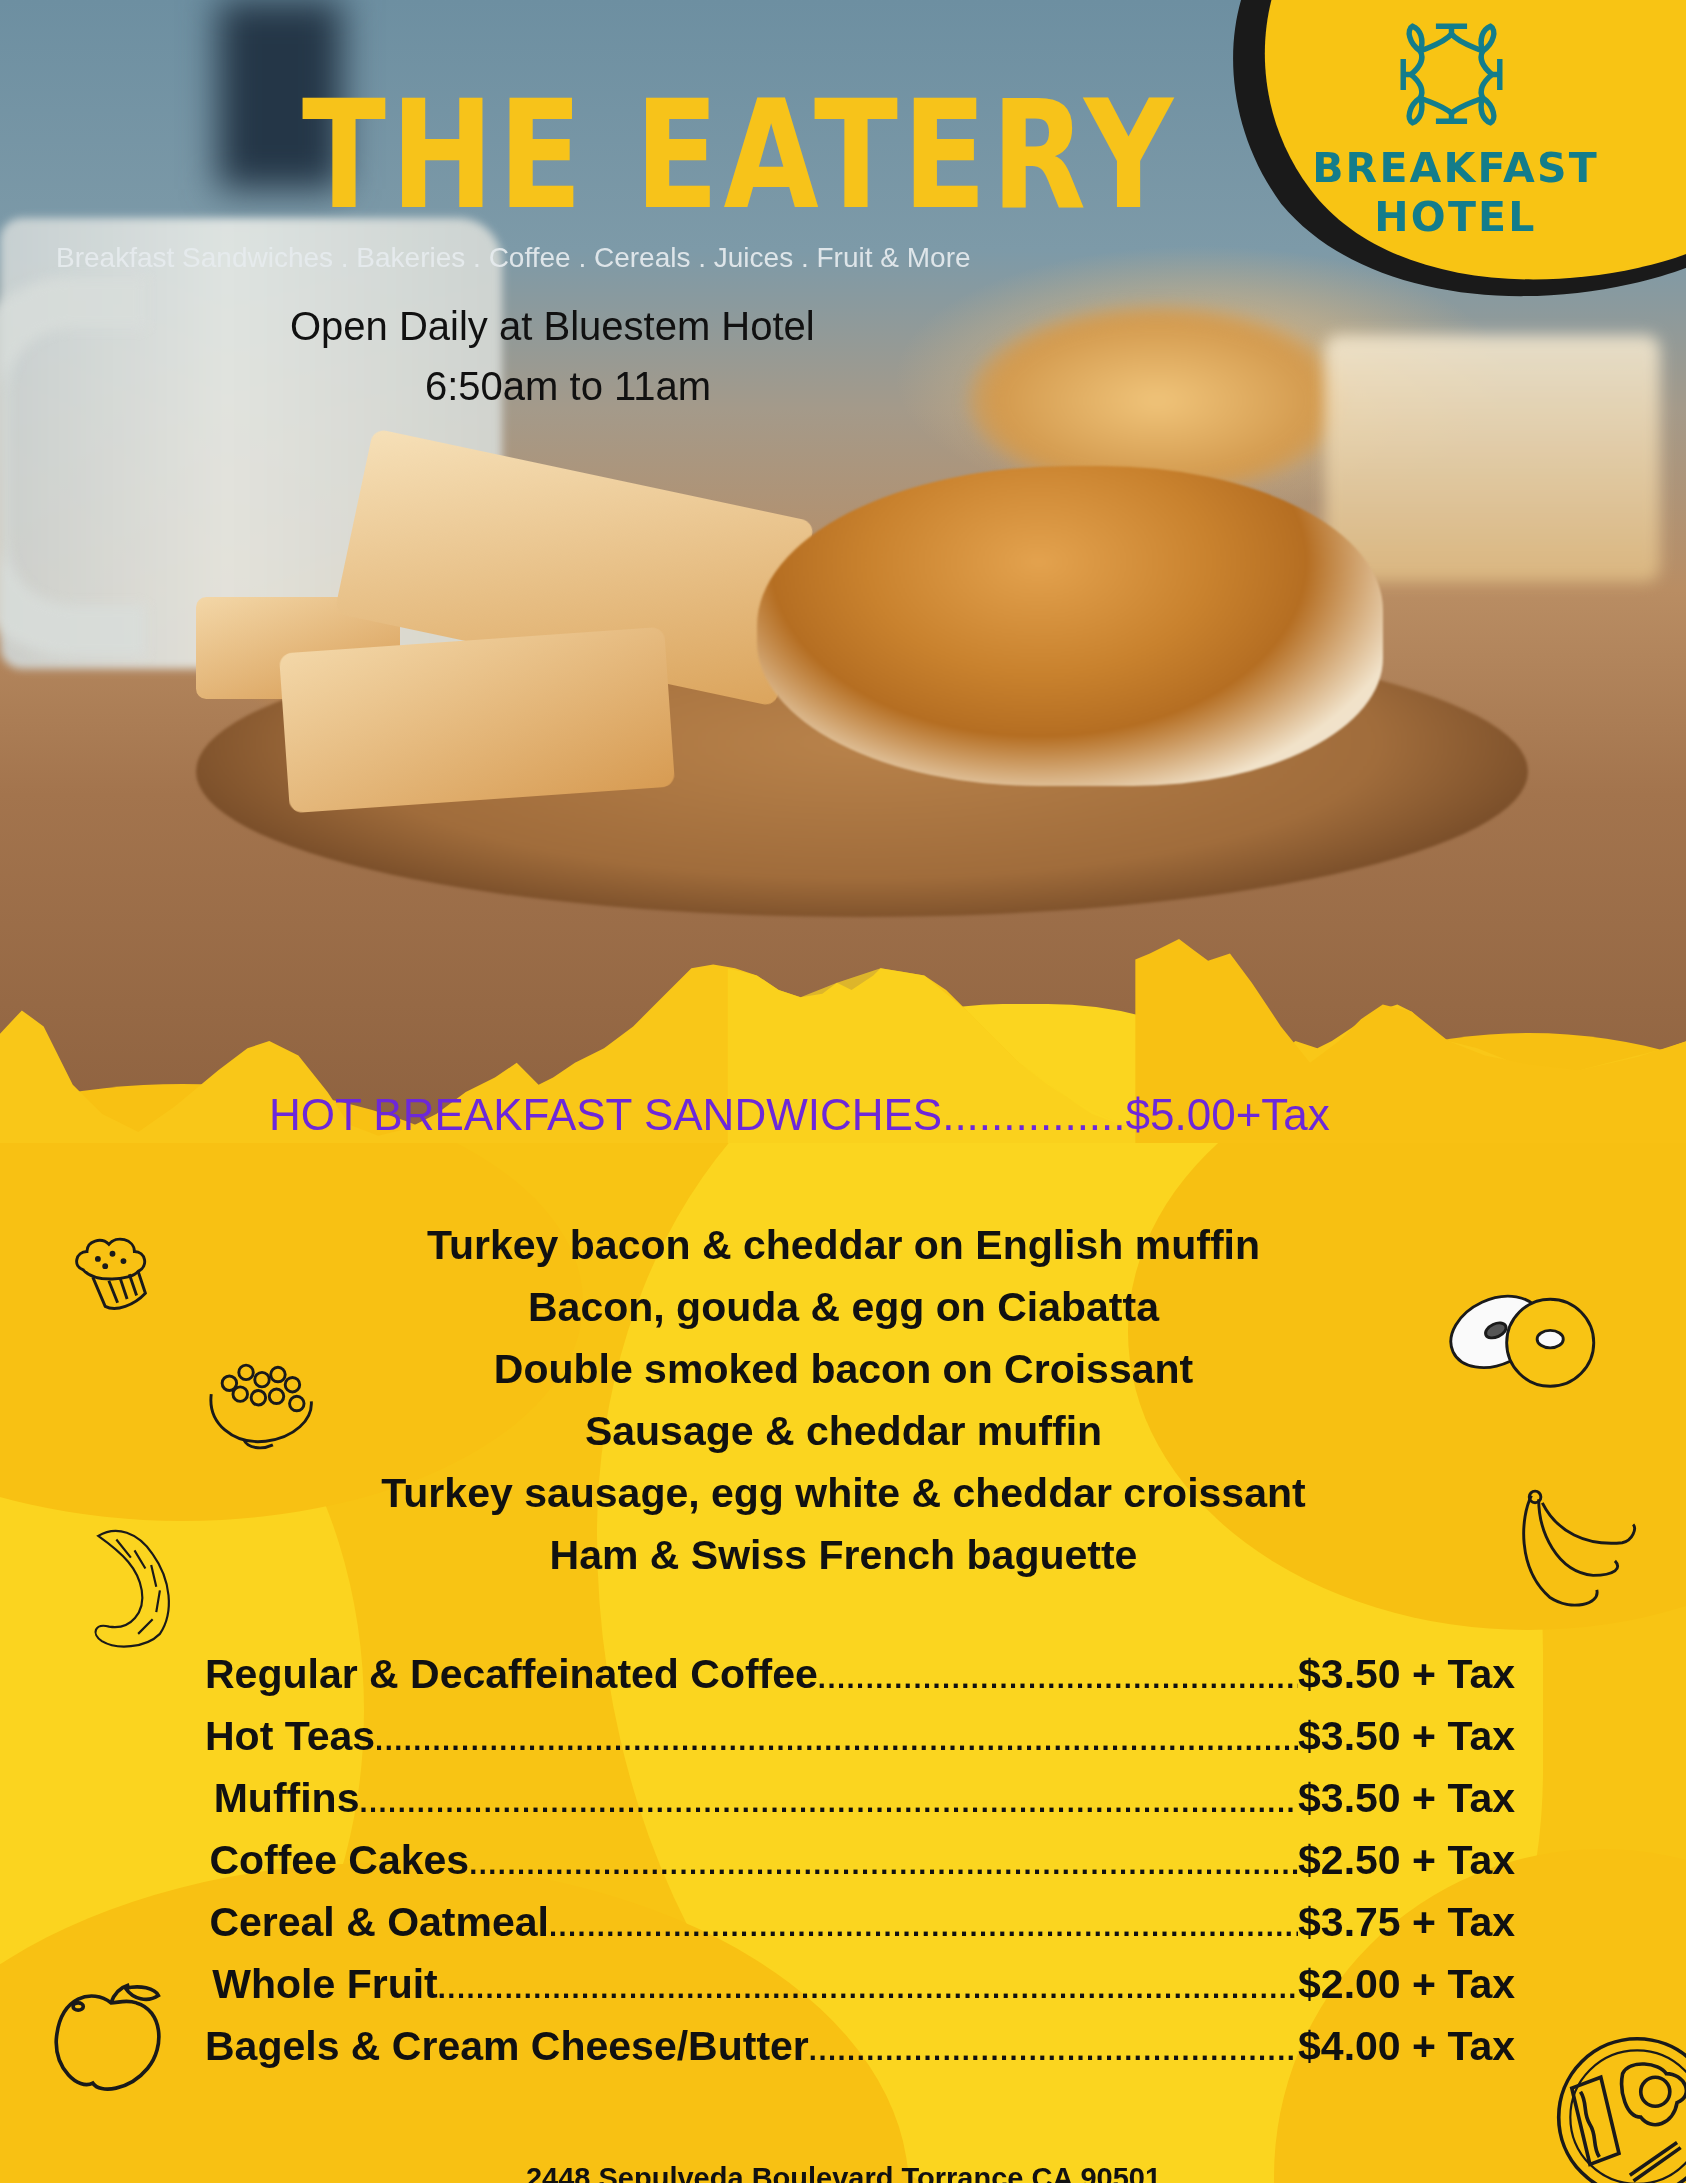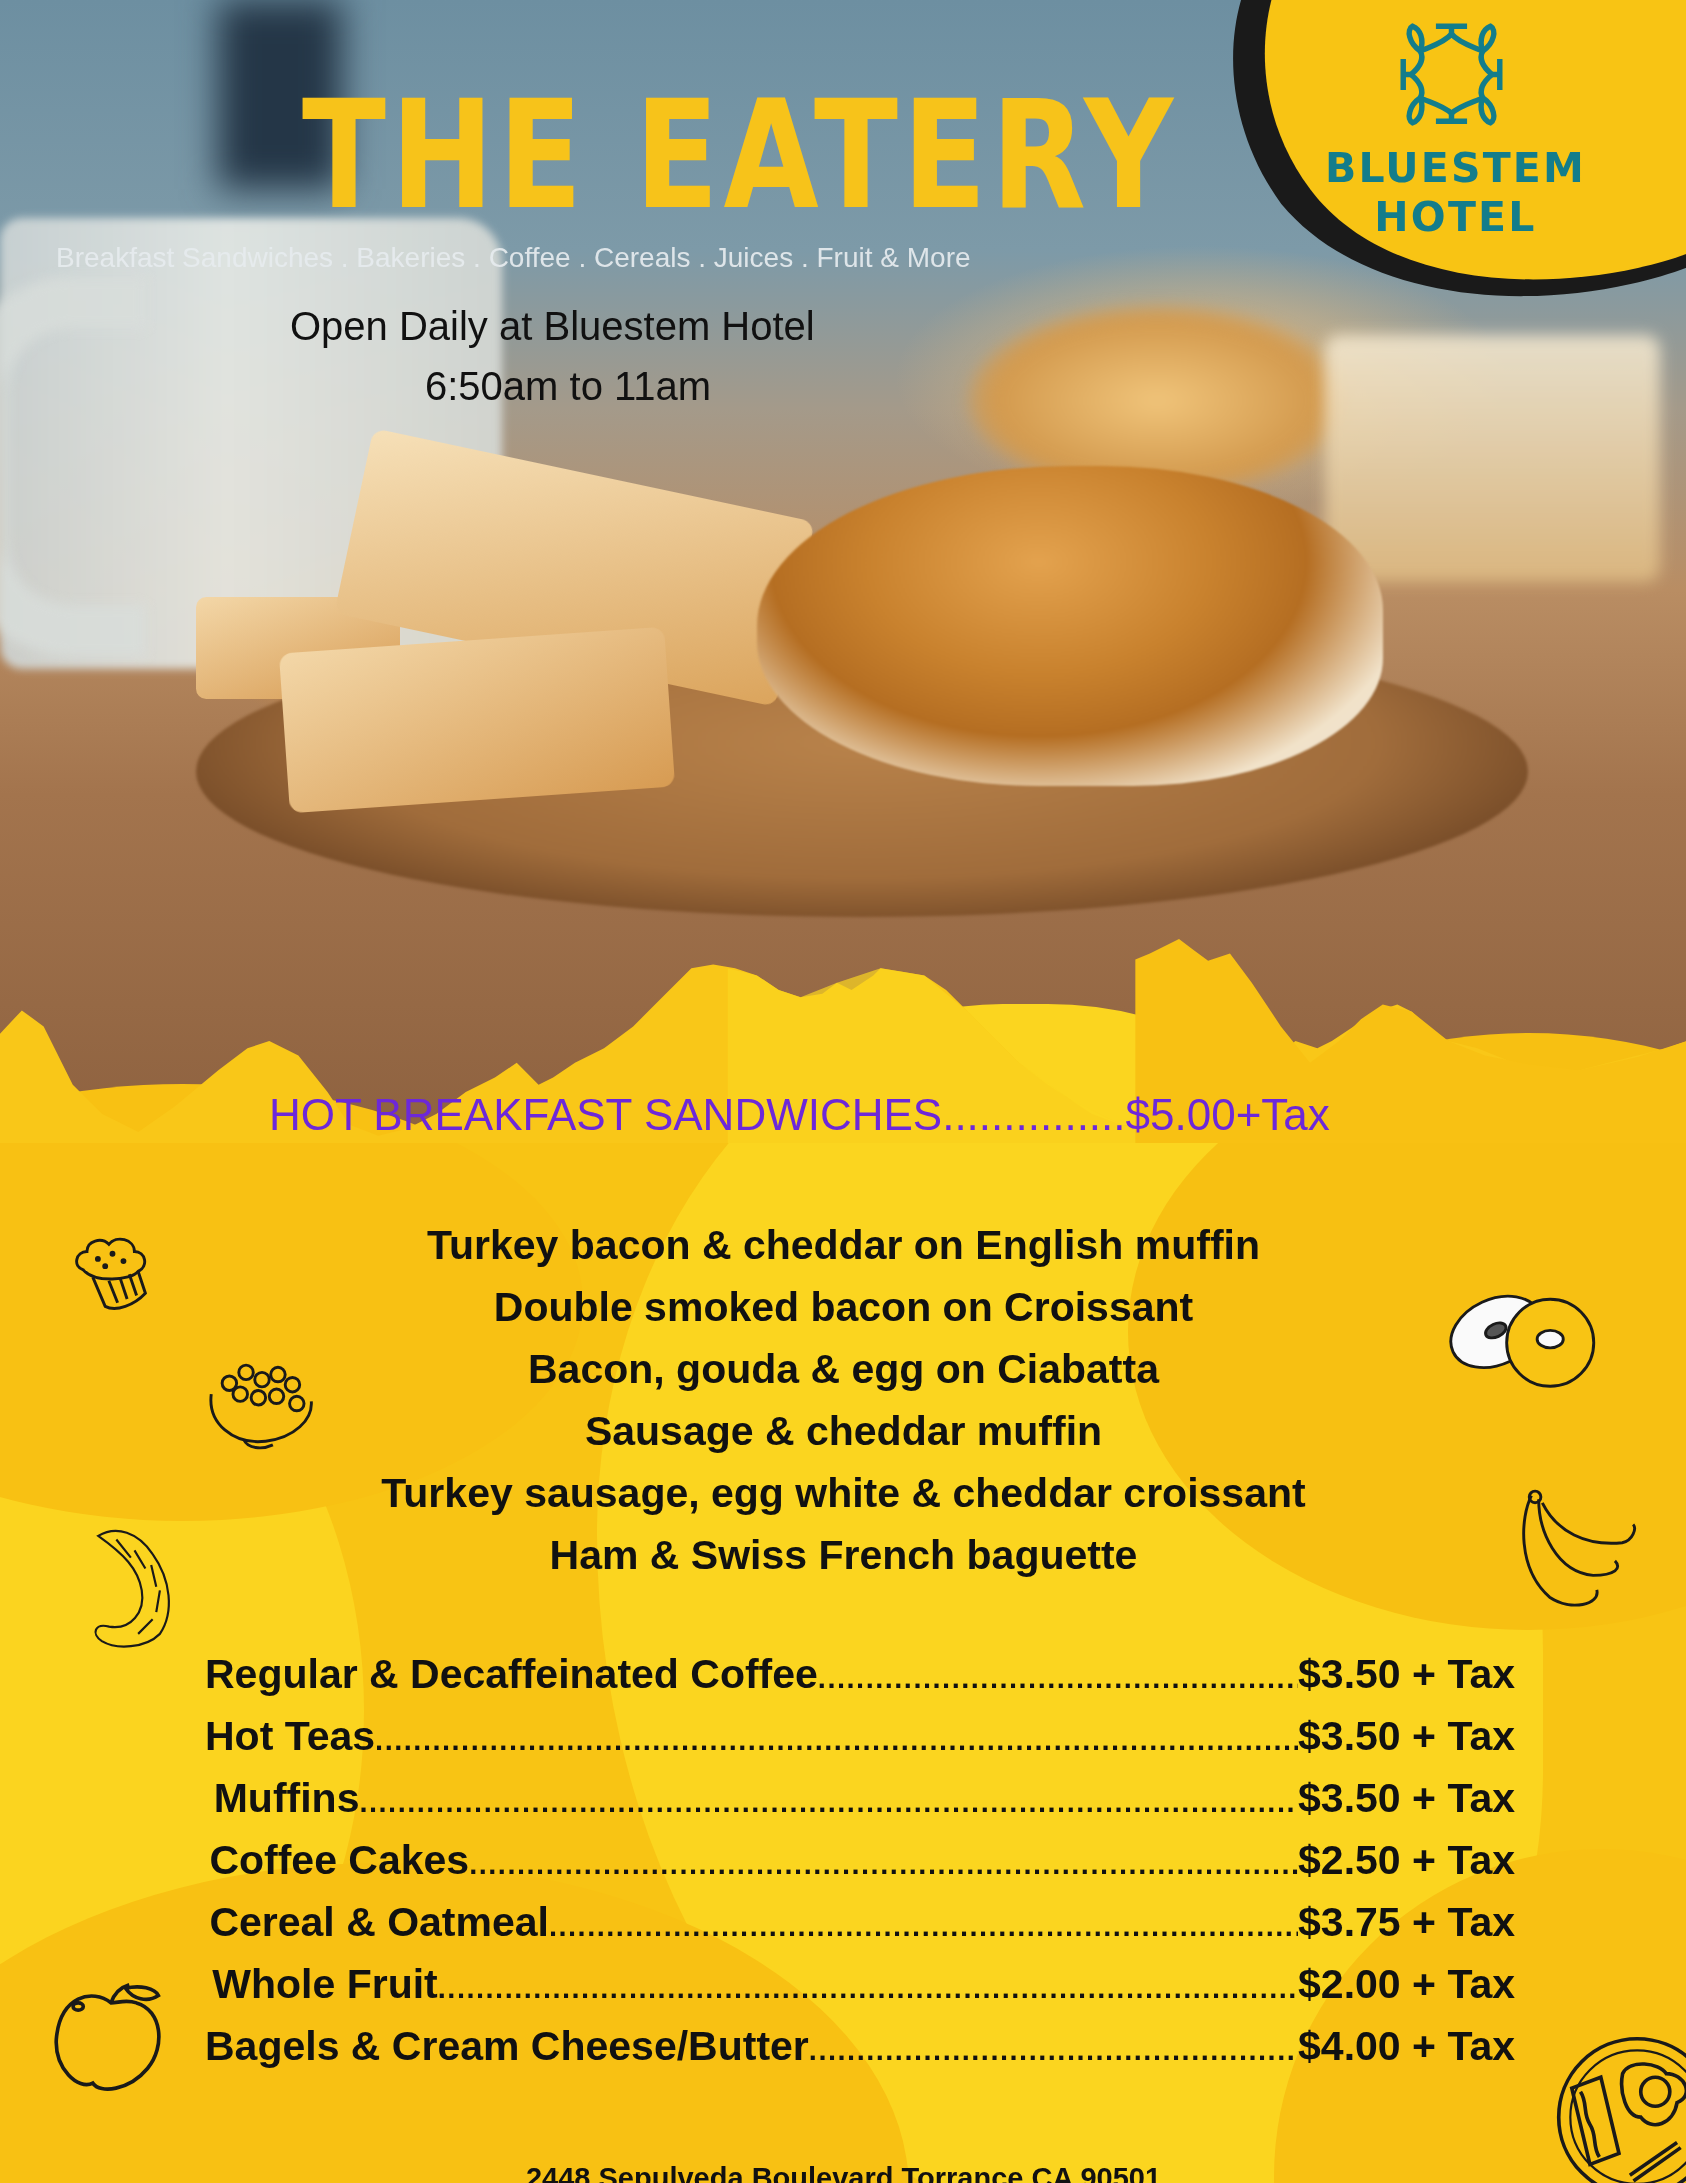--- a/index.html
+++ b/index.html
@@ -94,32 +94,32 @@
   <path d="M50,130 L90,130 M70,130 L70,120"></path>
   <path d="M8,50 L8,90 M8,70 L18,70"></path>
   <path d="M132,50 L132,90 M132,70 L122,70"></path>
   <path d="M70,18 C60,30 40,35 30,40 C35,50 30,60 18,70 C30,80 35,90 30,100 C40,105 60,110 70,120 C80,110 100,105 110,100 C105,90 110,80 122,70 C110,60 105,50 110,40 C100,35 80,30 70,18 Z"></path>
   <path d="M30,40 C15,30 12,12 20,8 C30,12 35,25 30,40 Z"></path>
   <path d="M110,40 C125,30 128,12 120,8 C110,12 105,25 110,40 Z"></path>
   <path d="M30,100 C15,110 12,128 20,132 C30,128 35,115 30,100 Z"></path>
   <path d="M110,100 C125,110 128,128 120,132 C110,128 105,115 110,100 Z"></path>
 </svg>
 <div class="logo-text">
-  <div>BLUESTEM</div>
+  <div>BREAKFAST</div>
   <div>HOTEL</div>
 </div>
 
 <div class="heading">
   <span>HOT BREAKFAST SANDWICHES</span><span>...............</span><span>$5.00+Tax</span>
 </div>
 
 <div class="sandwiches">
   <div>Turkey bacon &amp; cheddar on English muffin</div>
+  <div>Bacon, gouda &amp; egg on Ciabatta</div>
   <div>Double smoked bacon on Croissant</div>
-  <div>Bacon, gouda &amp; egg on Ciabatta</div>
   <div>Sausage &amp; cheddar muffin</div>
   <div>Turkey sausage, egg white &amp; cheddar croissant</div>
   <div>Ham &amp; Swiss French baguette</div>
 </div>
 
 <div class="prices">
   <div class="row">
     <span class="name">Regular &amp; Decaffeinated Coffee</span>
     <span class="dots">..................................................................................................................................</span>
     <span class="price">$3.50 + Tax</span>

